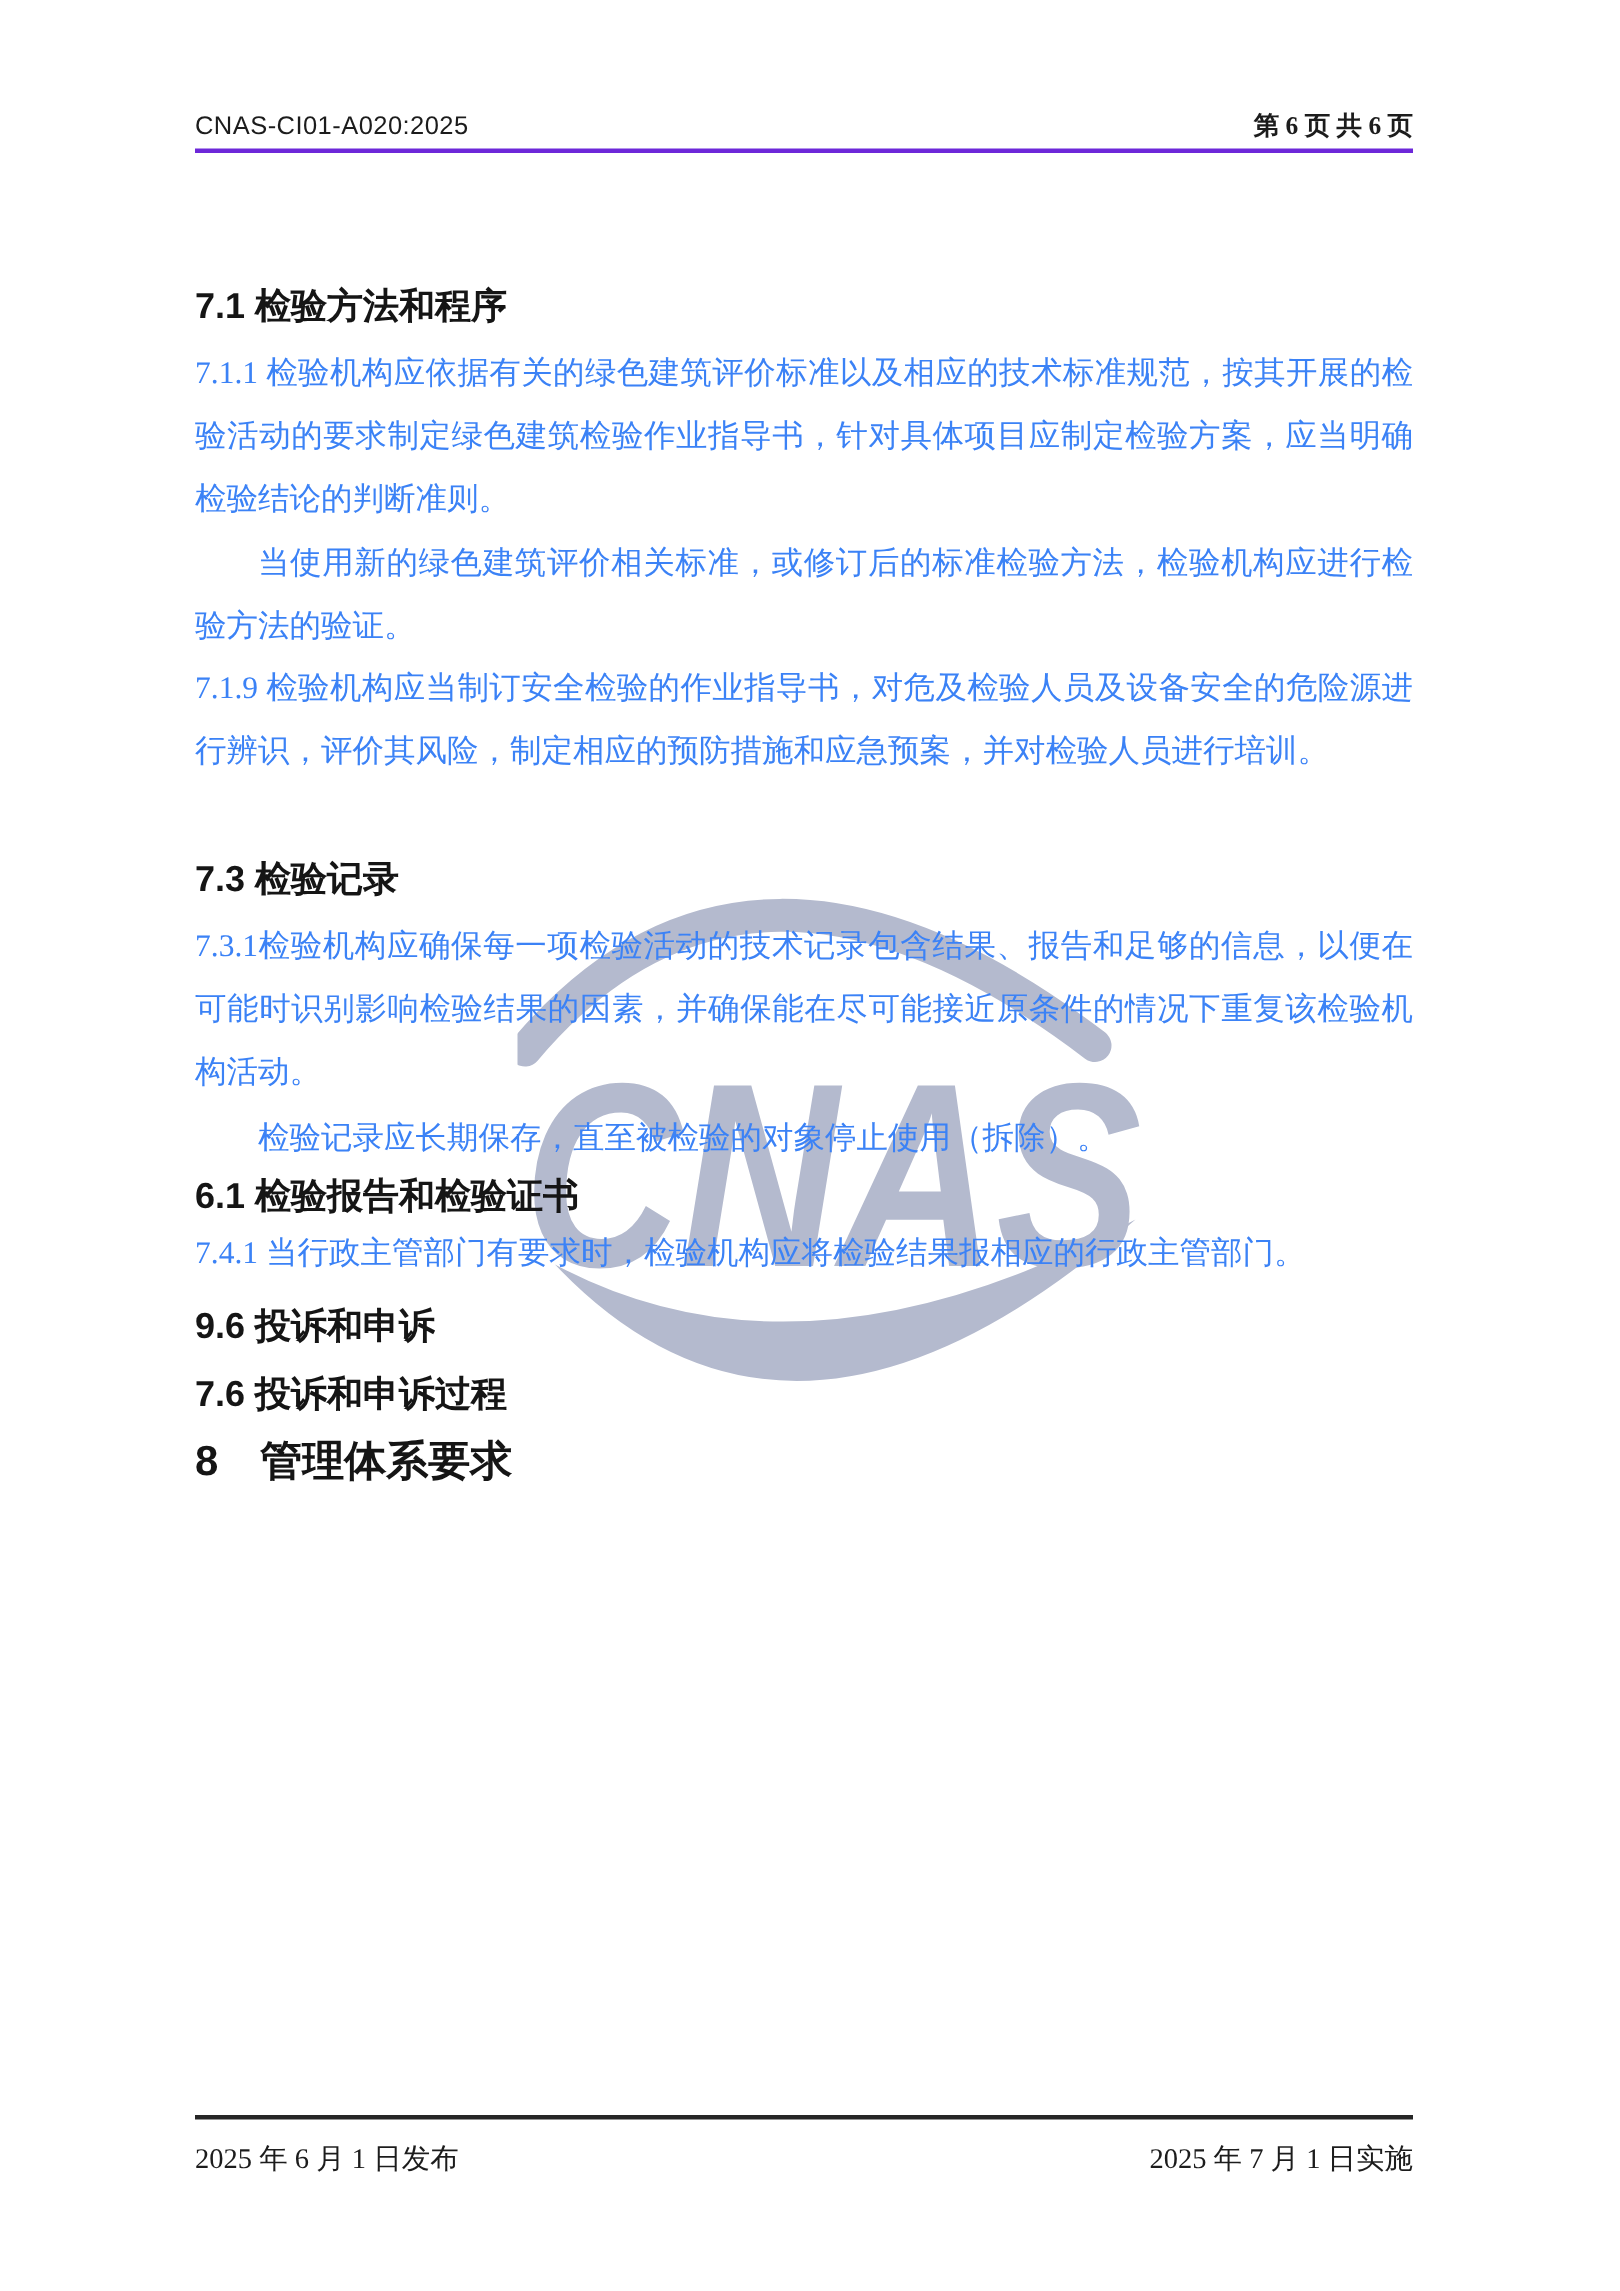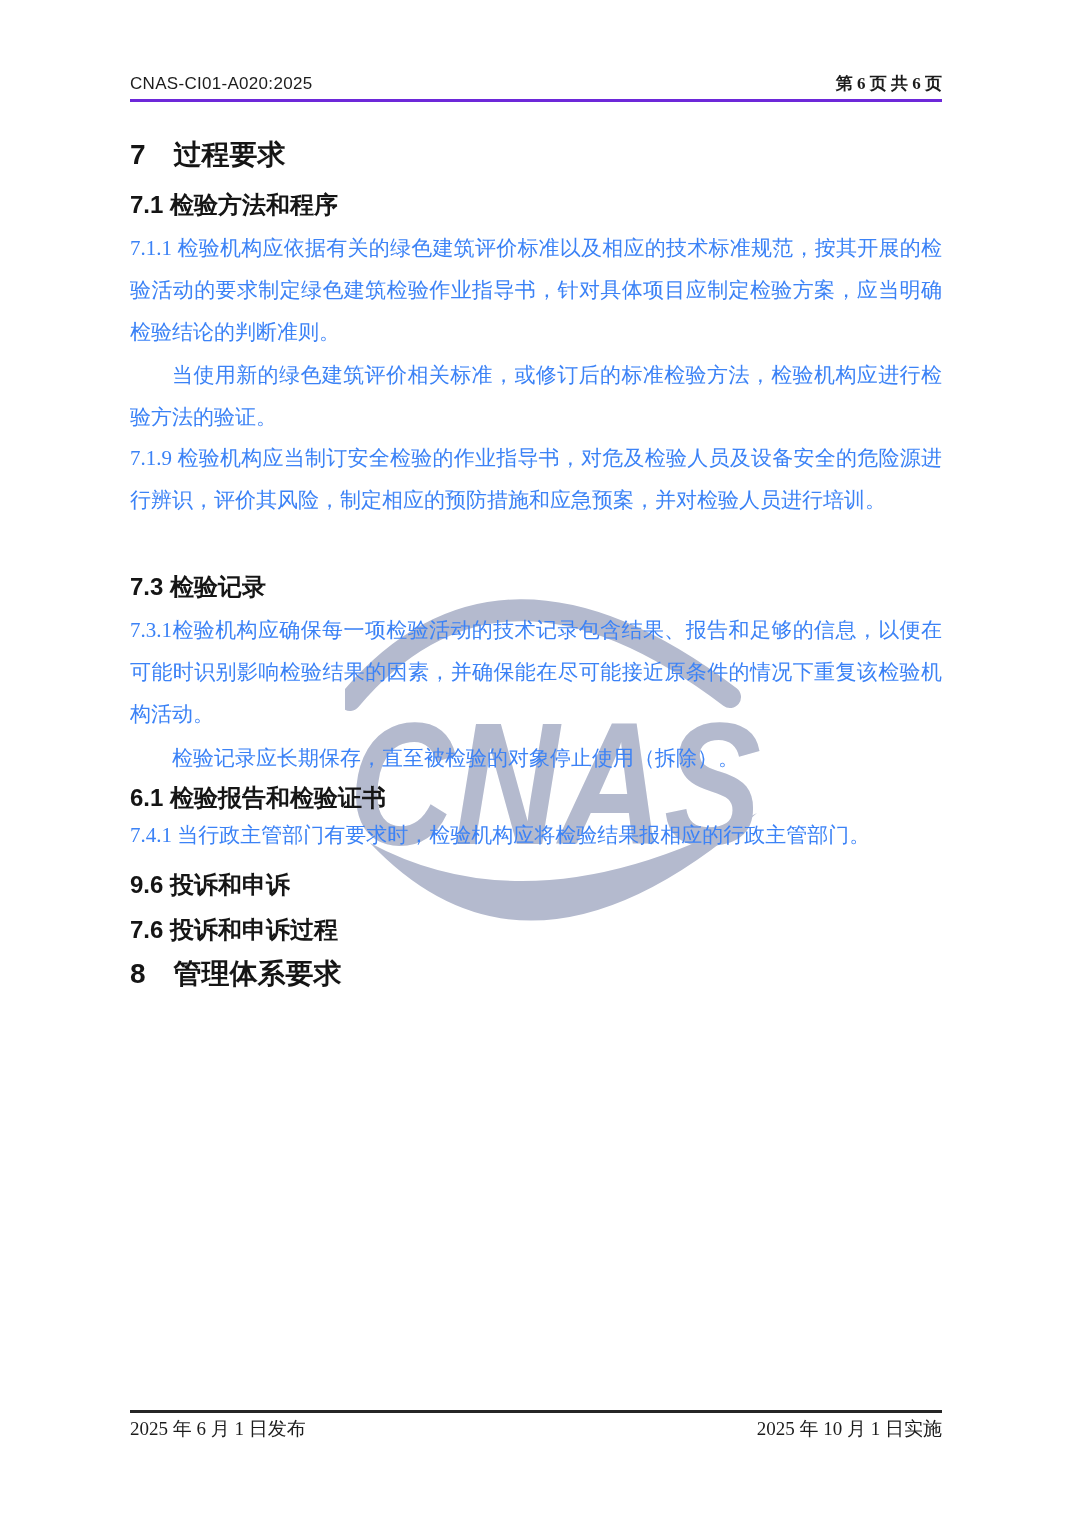--- a/index.html
+++ b/index.html
@@ -89,21 +89,21 @@
   .para.indent { text-indent: 2em; }
 
   
   .footer {
     position: absolute;
     left: 130px;
     right: 138px;
     top: 1410px;
     z-index: 1;
     border-top: 3px solid #262626;
-    padding-top: 4px;
+    padding-top: 15px;
     display: flex;
     justify-content: space-between;
     font-size: 19px;
     line-height: 24px;
   }
 </style>
 </head>
 <body>
 
 <div class="page">
@@ -115,33 +115,32 @@
       <text class="wm-letters" x="4" y="246" font-size="175" textLength="412" lengthAdjust="spacingAndGlyphs" fill="#b4bace">CNAS</text>
     </svg>
   </div>
 
   <div class="header">
     <span class="doc-code">CNAS-CI01-A020:2025</span>
     <span class="page-info">第 6 页 共 6 页</span>
   </div>
 
   <div class="content">
-    <h1 class="chapter" style="top:137px">7　过程要求</h1>
     <h2 class="section" style="top:191px">7.1 检验方法和程序</h2>
     <p class="para" style="top:227px">7.1.1 检验机构应依据有关的绿色建筑评价标准以及相应的技术标准规范，按其开展的检验活动的要求制定绿色建筑检验作业指导书，针对具体项目应制定检验方案，应当明确检验结论的判断准则。</p>
     <p class="para indent" style="top:354px">当使用新的绿色建筑评价相关标准，或修订后的标准检验方法，检验机构应进行检验方法的验证。</p>
     <p class="para" style="top:437px">7.1.9 检验机构应当制订安全检验的作业指导书，对危及检验人员及设备安全的危险源进行辨识，评价其风险，制定相应的预防措施和应急预案，并对检验人员进行培训。</p>
     <h2 class="section" style="top:573px">7.3 检验记录</h2>
     <p class="para" style="top:609px">7.3.1检验机构应确保每一项检验活动的技术记录包含结果、报告和足够的信息，以便在可能时识别影响检验结果的因素，并确保能在尽可能接近原条件的情况下重复该检验机构活动。</p>
     <p class="para indent" style="top:737px">检验记录应长期保存，直至被检验的对象停止使用（拆除）。</p>
     <h2 class="section" style="top:784px">6.1 检验报告和检验证书</h2>
     <p class="para" style="top:814px">7.4.1 当行政主管部门有要求时，检验机构应将检验结果报相应的行政主管部门。</p>
     <h2 class="section" style="top:871px">9.6 投诉和申诉</h2>
     <h2 class="section" style="top:916px">7.6 投诉和申诉过程</h2>
     <h1 class="chapter" style="top:956px">8　管理体系要求</h1>
   </div>
 
   <div class="footer">
     <span>2025 年 6 月 1 日发布</span>
-    <span>2025 年 10 月 1 日实施</span>
+    <span>2025 年 7 月 1 日实施</span>
   </div>
 
 </div>
 
 </body></html>

